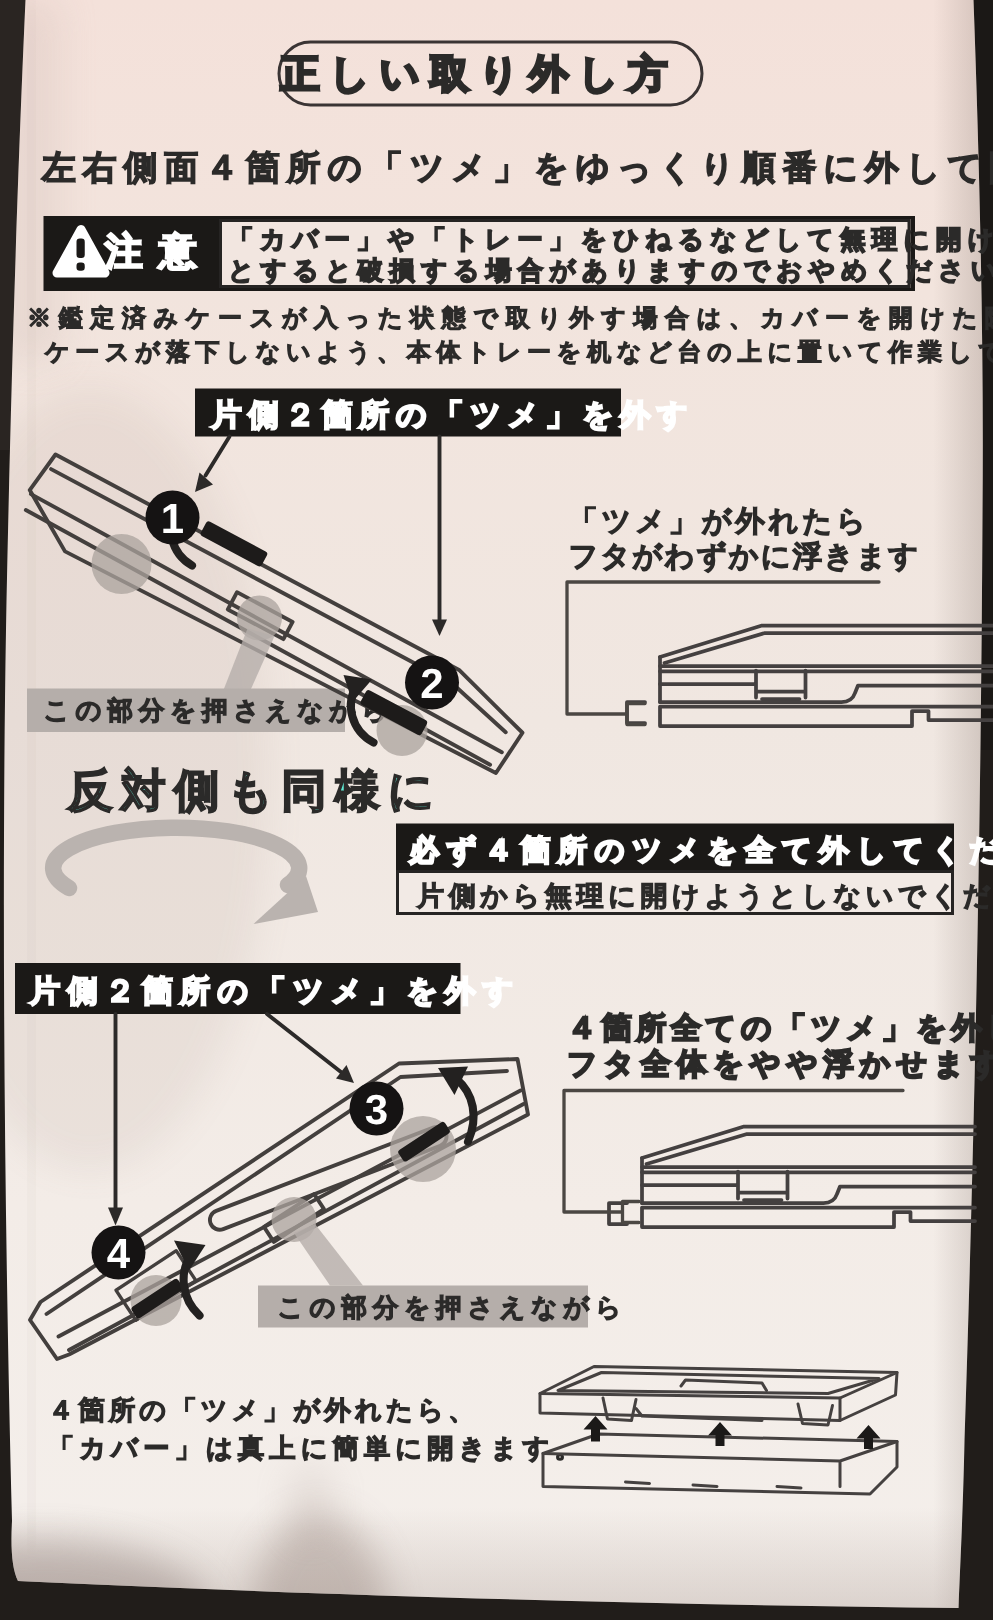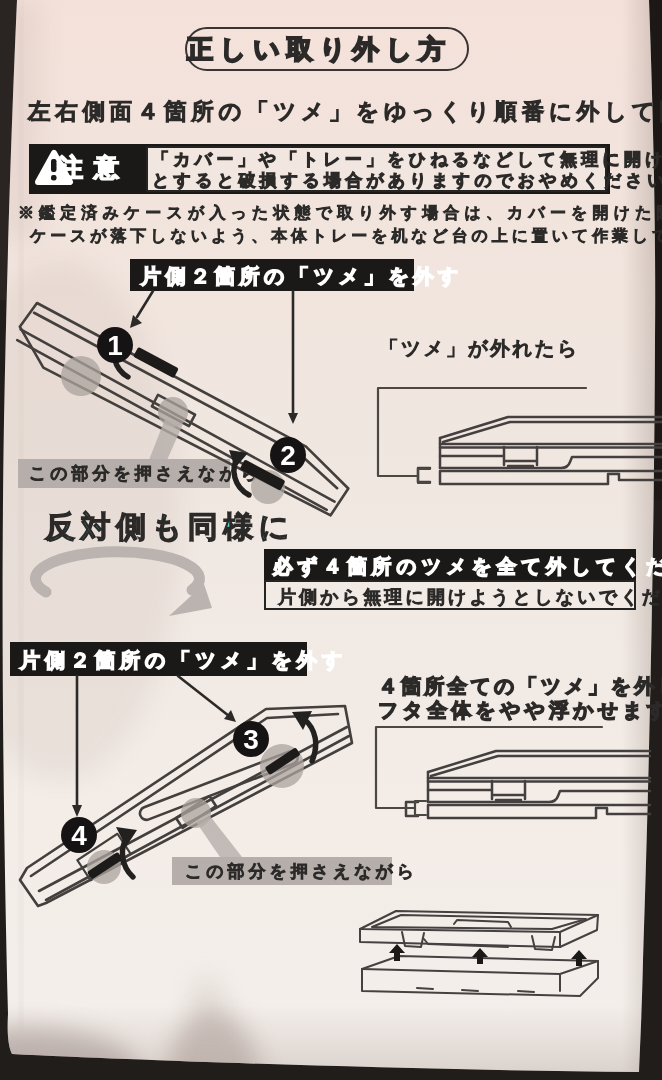--- a/index.html
+++ b/index.html
@@ -55,28 +55,28 @@
 <div class="abs jp" style="left:28px;top:96px;font-size:22.5px;letter-spacing:4.7px">左右側面４箇所の「ツメ」をゆっくり順番に外して開きます。</div>
 
 <div class="abs" style="left:29px;top:144px;width:581px;height:50px;background:#1b1917"></div>
 <div class="abs" style="left:146px;top:146px;width:461px;height:46px;background:#f2e6e0;border:2px solid #262423;box-sizing:border-box"></div>
 <div class="abs jp" style="left:152px;top:149px;font-size:17px;line-height:21px;letter-spacing:4.2px">「カバー」や「トレー」をひねるなどして無理に開けよう<br>とすると破損する場合がありますのでおやめください。</div>
 <svg class="abs" style="left:29px;top:144px" width="117" height="50" viewBox="0 0 117 50">
  <path d="M25,9 L41,38 L9,38 Z" fill="#fff" stroke="#fff" stroke-width="6" stroke-linejoin="round"></path>
  <rect x="22" y="15" width="5.5" height="13" rx="2.2" fill="#1b1917"></rect>
  <rect x="22" y="31" width="5.5" height="5.5" rx="2.2" fill="#1b1917"></rect>
 </svg>
-<div class="abs jpw" style="left:58px;top:151px;font-size:25px;font-weight:bold;letter-spacing:11px;-webkit-text-stroke-width:1.5px">注意</div>
+<div class="abs jpw" style="left:70px;top:151px;font-size:25px;font-weight:bold;letter-spacing:11px;-webkit-text-stroke-width:1.5px">注意</div>
 <div class="abs jp" style="left:18px;top:201px;font-size:16px;line-height:23px;letter-spacing:5.1px;-webkit-text-stroke-width:1.3px;color:#3c3a39">※鑑定済みケースが入った状態で取り外す場合は、カバーを開けた際に鑑定済み<br><span style="margin-left:12px;letter-spacing:3.85px">ケースが落下しないよう、本体トレーを机など台の上に置いて作業してください。</span></div>
 
 <div class="abs" style="left:130px;top:259px;width:284px;height:32px;background:#1b1917">
     <span class="jpw" style="position:absolute;left:11px;top:4px;font-size:20px;font-weight:bold;letter-spacing:4.6px">片側２箇所の「ツメ」を外す</span>
   </div>
 
-<div class="abs jp" style="left:379px;top:337px;font-size:19.5px;line-height:23px;font-weight:normal;-webkit-text-stroke-width:1.4px"><span style="letter-spacing:2.5px">「ツメ」が外れたら</span><br></div>
+<div class="abs jp" style="left:379px;top:337px;font-size:19.5px;line-height:23px;font-weight:normal;-webkit-text-stroke-width:1.4px"><span style="letter-spacing:2.5px">「ツメ」が外れたら</span><br><span style="letter-spacing:1.4px">フタがわずかに浮きます</span></div>
 
 <div class="abs" style="left:18px;top:459px;width:212px;height:29px;background:#b5aeaa">
     <span class="jp" style="position:absolute;left:11px;top:3px;font-size:17px;letter-spacing:3.9px;-webkit-text-stroke-width:1.4px">この部分を押さえながら</span>
   </div>
 <div class="abs jp" style="left:45px;top:507px;font-size:30px;letter-spacing:5.5px;color:#5eead4;-webkit-text-stroke-width:2.2px">反対側も同様に</div>
 
 <div class="abs" style="left:264px;top:549px;width:372px;height:31px;background:#1b1917">
     <span class="jpw" style="position:absolute;left:9px;top:4px;font-size:19.5px;font-weight:bold;letter-spacing:5.1px">必ず４箇所のツメを全て外してください</span>
   </div>
 <div class="abs" style="left:264px;top:580px;width:372px;height:30px;background:#f2eae5;border:2px solid #262423;box-sizing:border-box">
@@ -86,21 +86,21 @@
 <div class="abs" style="left:10px;top:642px;width:297px;height:34px;background:#1b1917">
     <span class="jpw" style="position:absolute;left:10px;top:5px;font-size:20px;font-weight:bold;letter-spacing:5px">片側２箇所の「ツメ」を外す</span>
   </div>
 
 <div class="abs jp" style="left:378px;top:674px;font-size:20px;line-height:24px;font-weight:bold;-webkit-text-stroke-width:1.4px"><span style="letter-spacing:3.1px">４箇所全ての「ツメ」を外し</span><br><span style="letter-spacing:4.1px">フタ全体をやや浮かせます</span></div>
 
 <div class="abs" style="left:172px;top:857px;width:220px;height:28px;background:#b5aeaa">
     <span class="jp" style="position:absolute;left:13px;top:3px;font-size:17px;letter-spacing:3.9px;-webkit-text-stroke-width:1.4px">この部分を押さえながら</span>
   </div>
 
-<div class="abs jp" style="left:32px;top:928px;font-size:17.5px;line-height:25px;-webkit-text-stroke-width:1.4px"><br></div>
+<div class="abs jp" style="left:32px;top:928px;font-size:17.5px;line-height:25px;-webkit-text-stroke-width:1.4px"><span style="letter-spacing:2.8px">４箇所の「ツメ」が外れたら、</span><br><span style="letter-spacing:3.4px">「カバー」は真上に簡単に開きます。</span></div>
 
 <svg id="art" class="abs" style="left:0;top:0" width="662" height="1080" viewBox="0 0 662 1080" fill="none" stroke-linecap="round" stroke-linejoin="round">
 
 <path d="M46,592 A82,27 0 1 1 192,590" stroke="#bab3af" stroke-width="11"></path>
 <path d="M169,616 L204,584 L212,608 Z" fill="#bab3af" stroke="none"></path>
 
 <g stroke="#2c2a29" stroke-width="2.6">
 <path d="M153,291 L137,317"></path>
       <path d="M293,291 L293,415"></path>
 </g>

